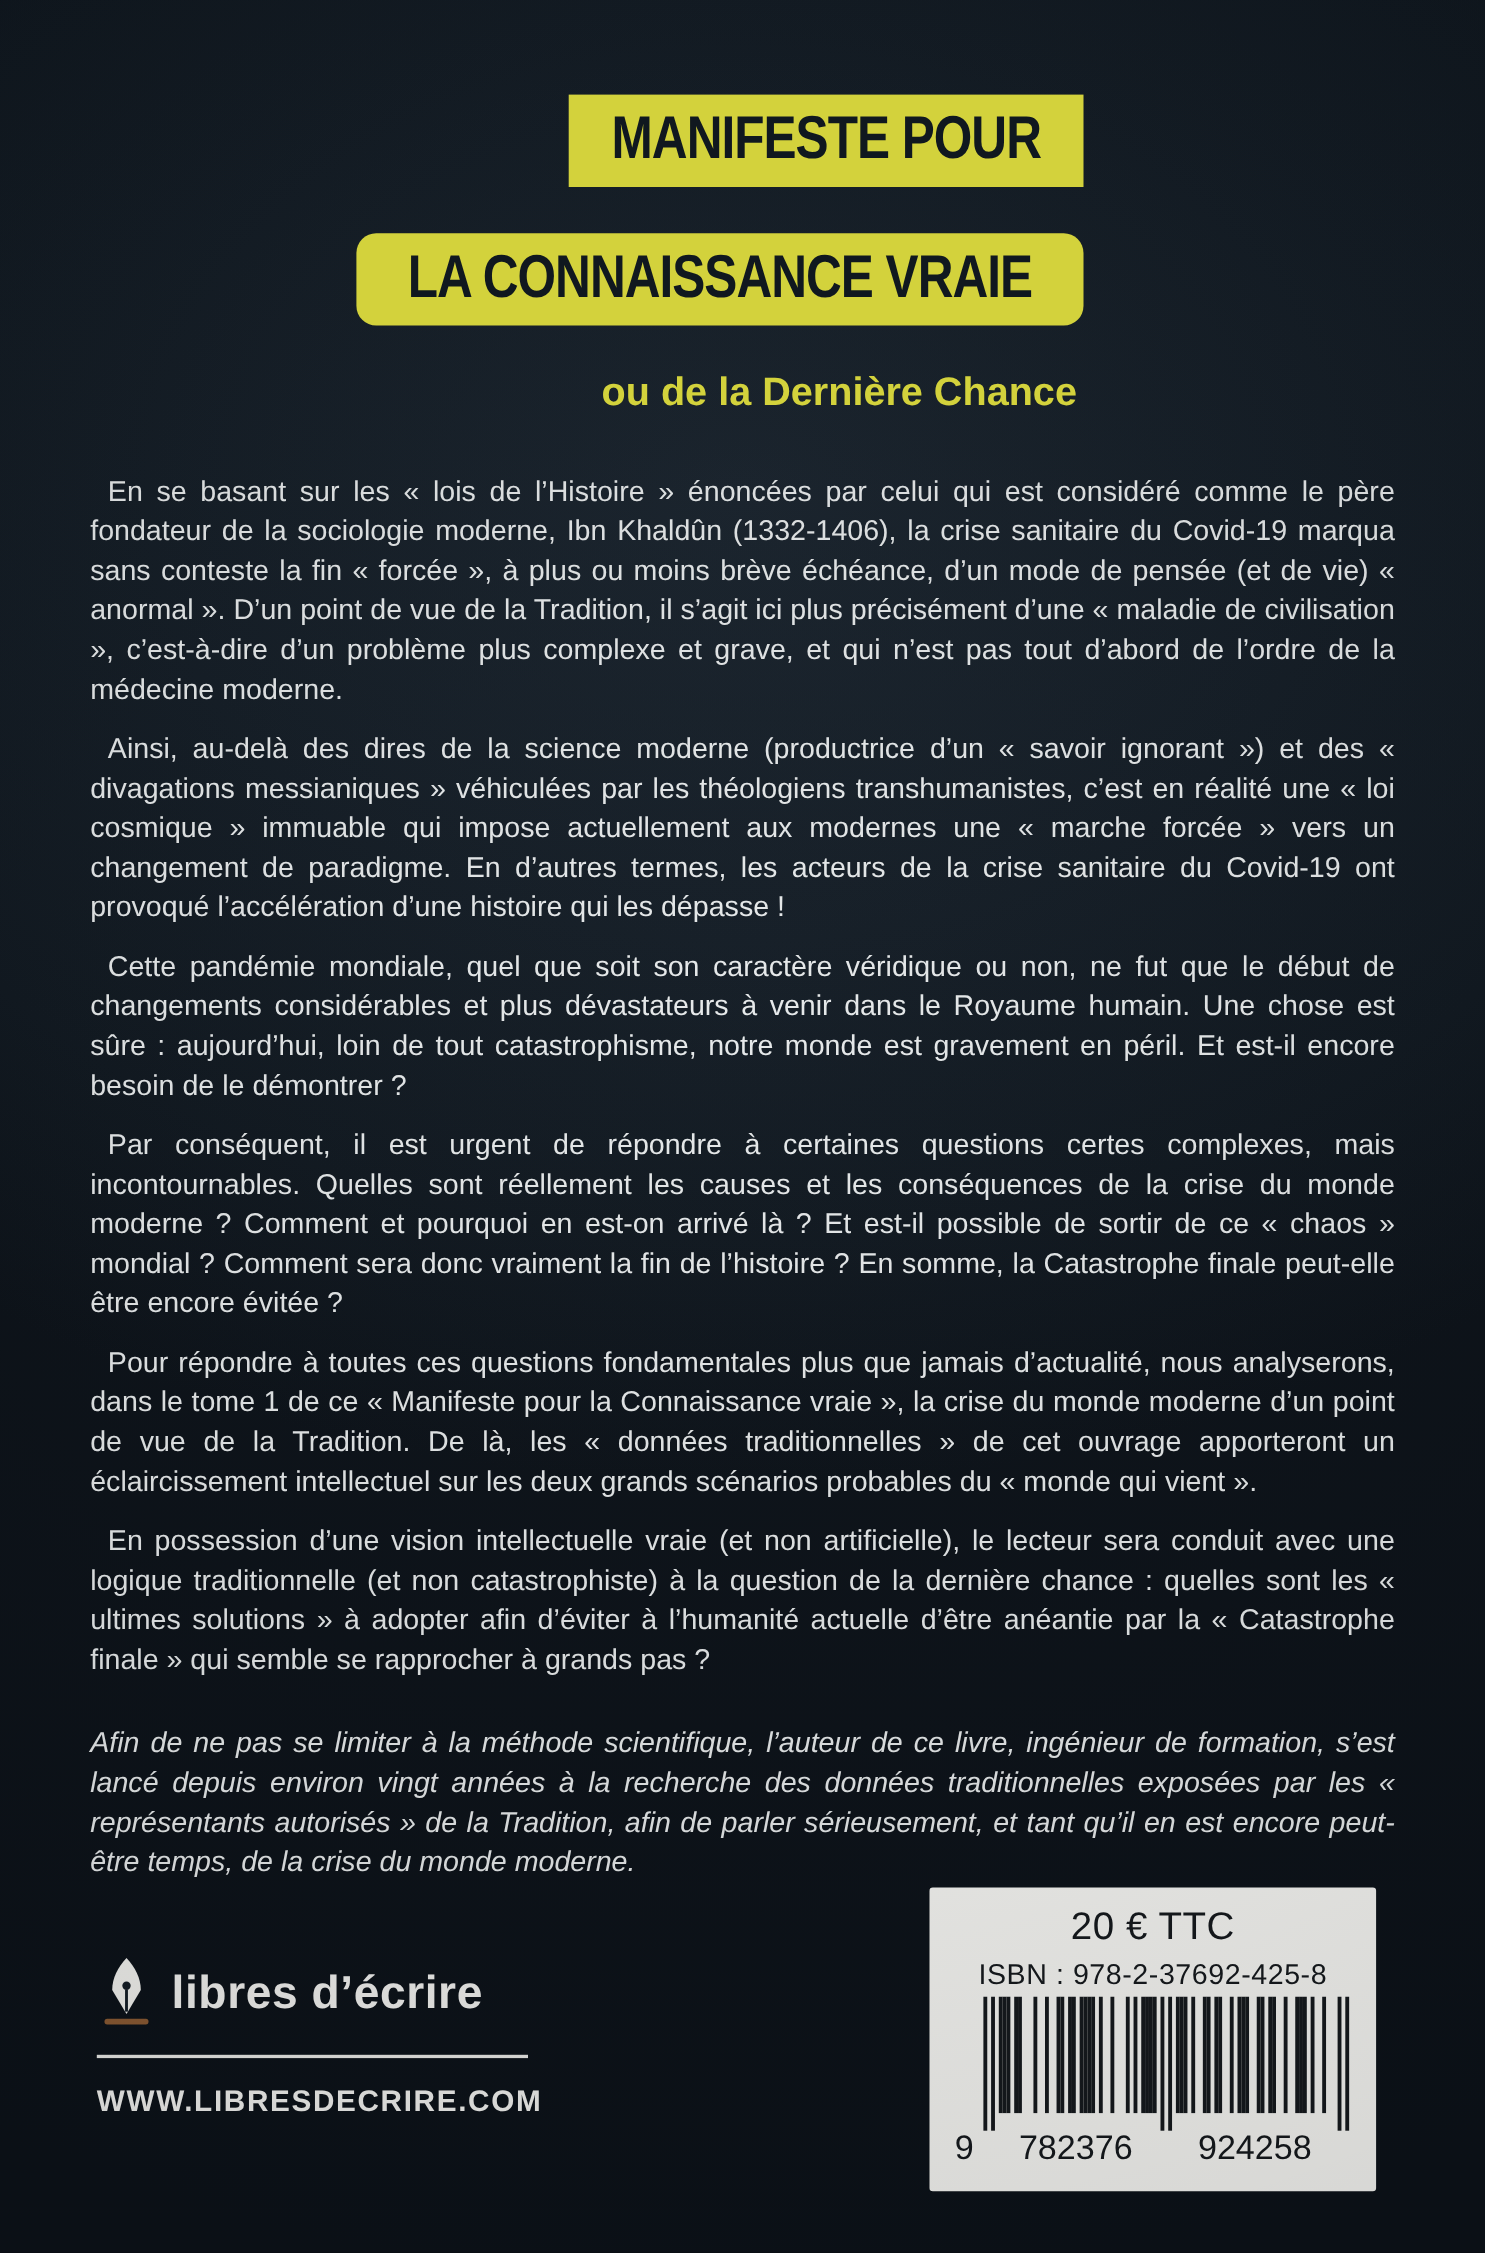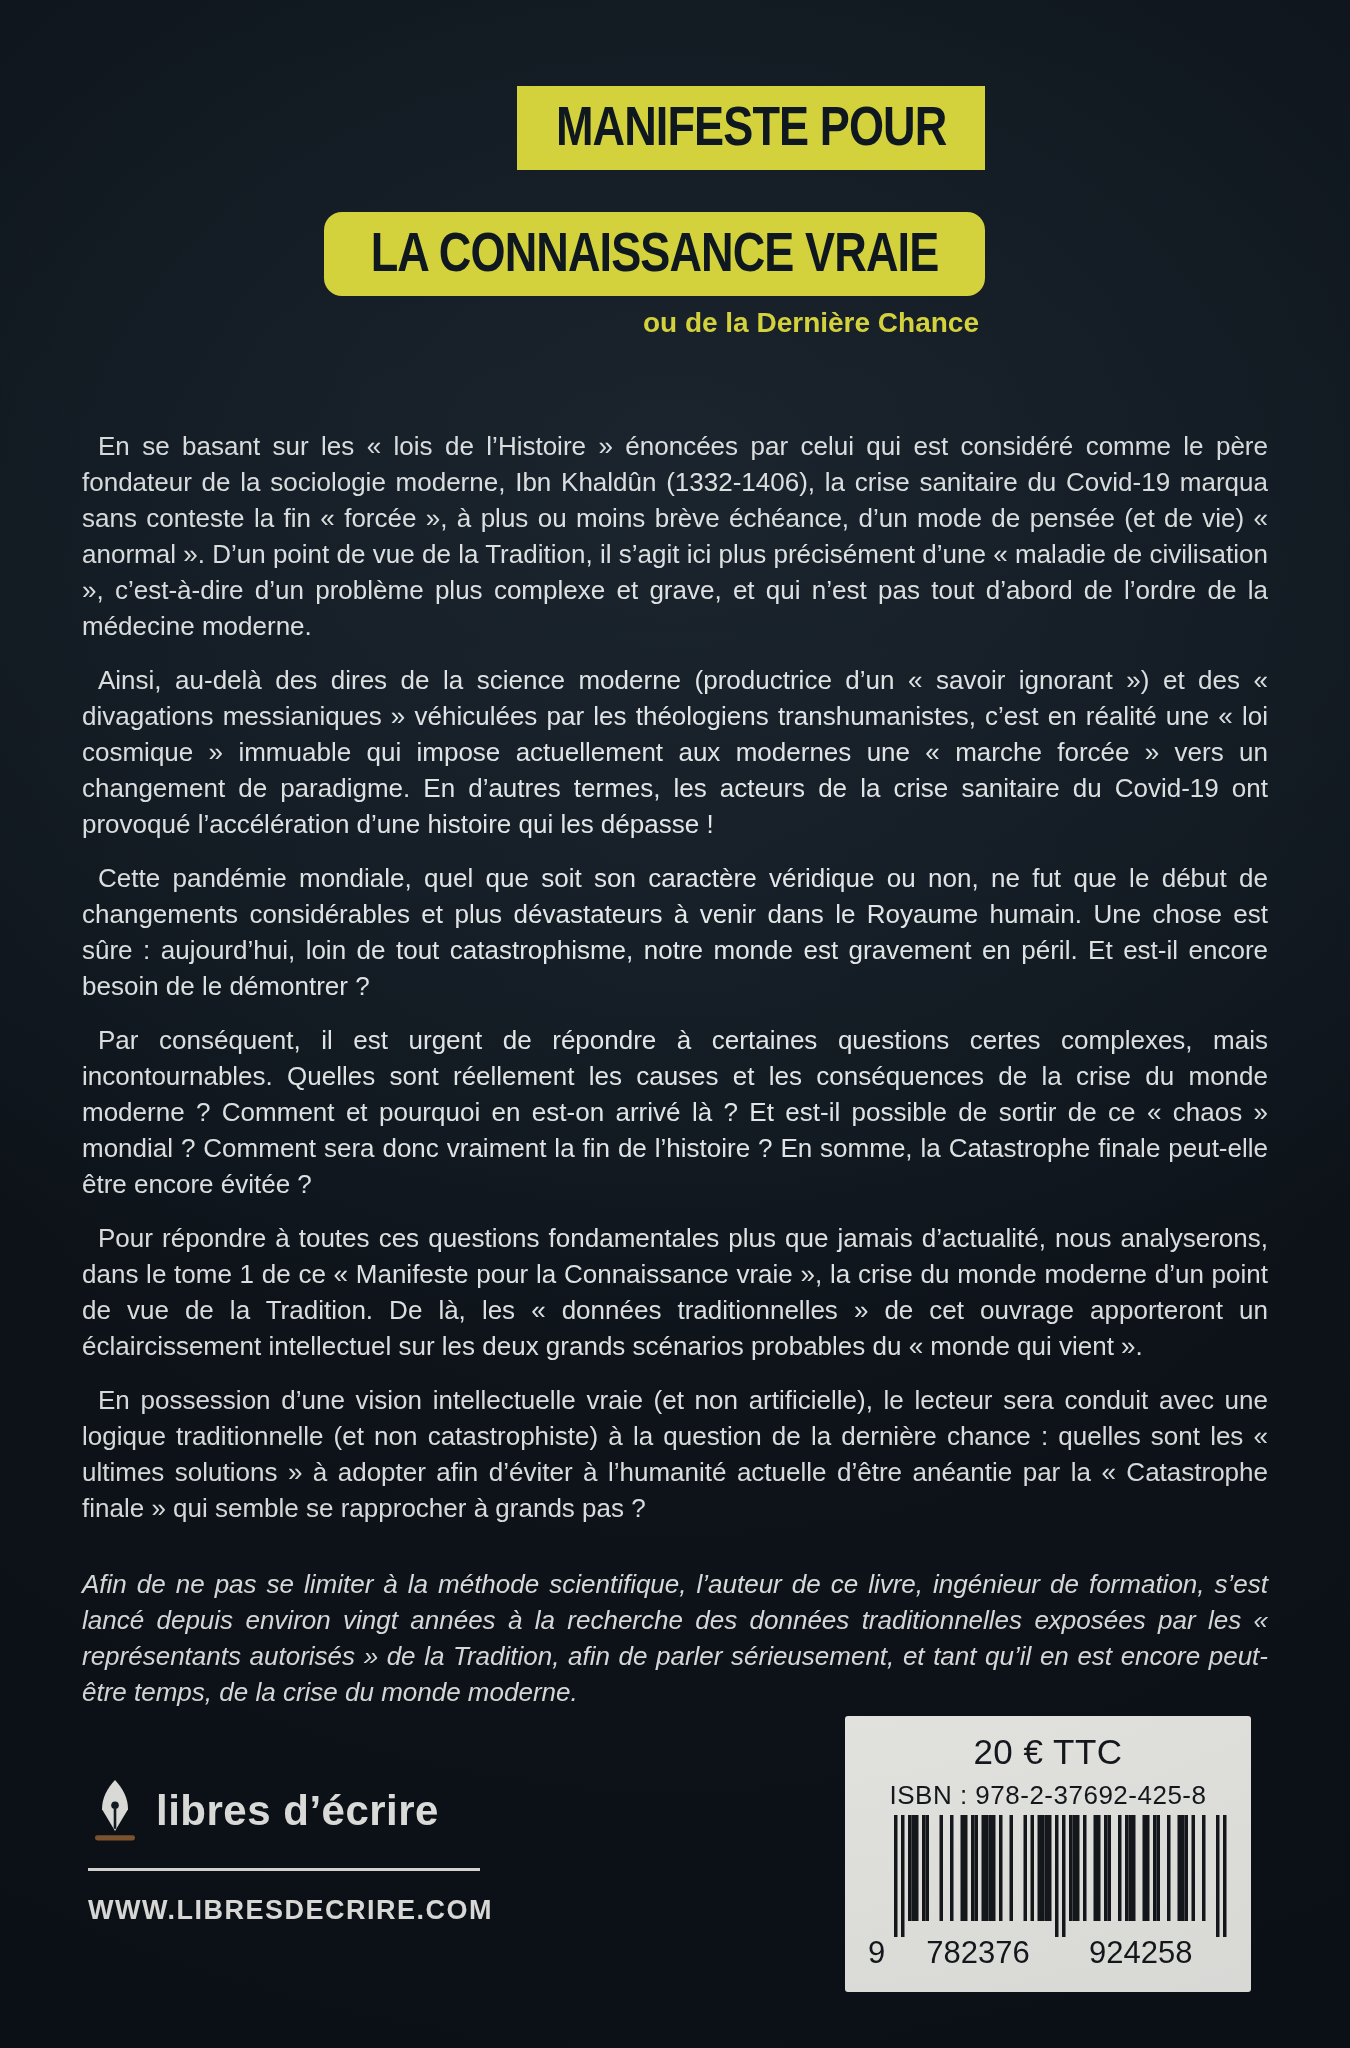--- a/index.html
+++ b/index.html
@@ -25,23 +25,23 @@
     font-weight:700;
     font-size:49px;
     line-height:1;
     letter-spacing:-1px;
     padding:19px 22px 16px 22px;
     white-space:nowrap;
   }
   .title-band .squeeze{display:inline-block;transform:scale(0.92,1.12);transform-origin:center bottom;}
   .band-2{margin-top:42px;border-radius:18px;}
   .subtitle{
-    margin-top:11px;
+    margin-top:39px;
     color:var(--highlight,#d3d23c);
-    font-size:28px;
+    font-size:36px;
     font-weight:700;
     white-space:nowrap;
     padding-right:6px;
   }
 
   
   .body-copy{
     position:absolute;left:82px;top:428px;width:1186px;
     color:var(--body-text,#e6e9ea);
     font-size:26px;line-height:36px;

